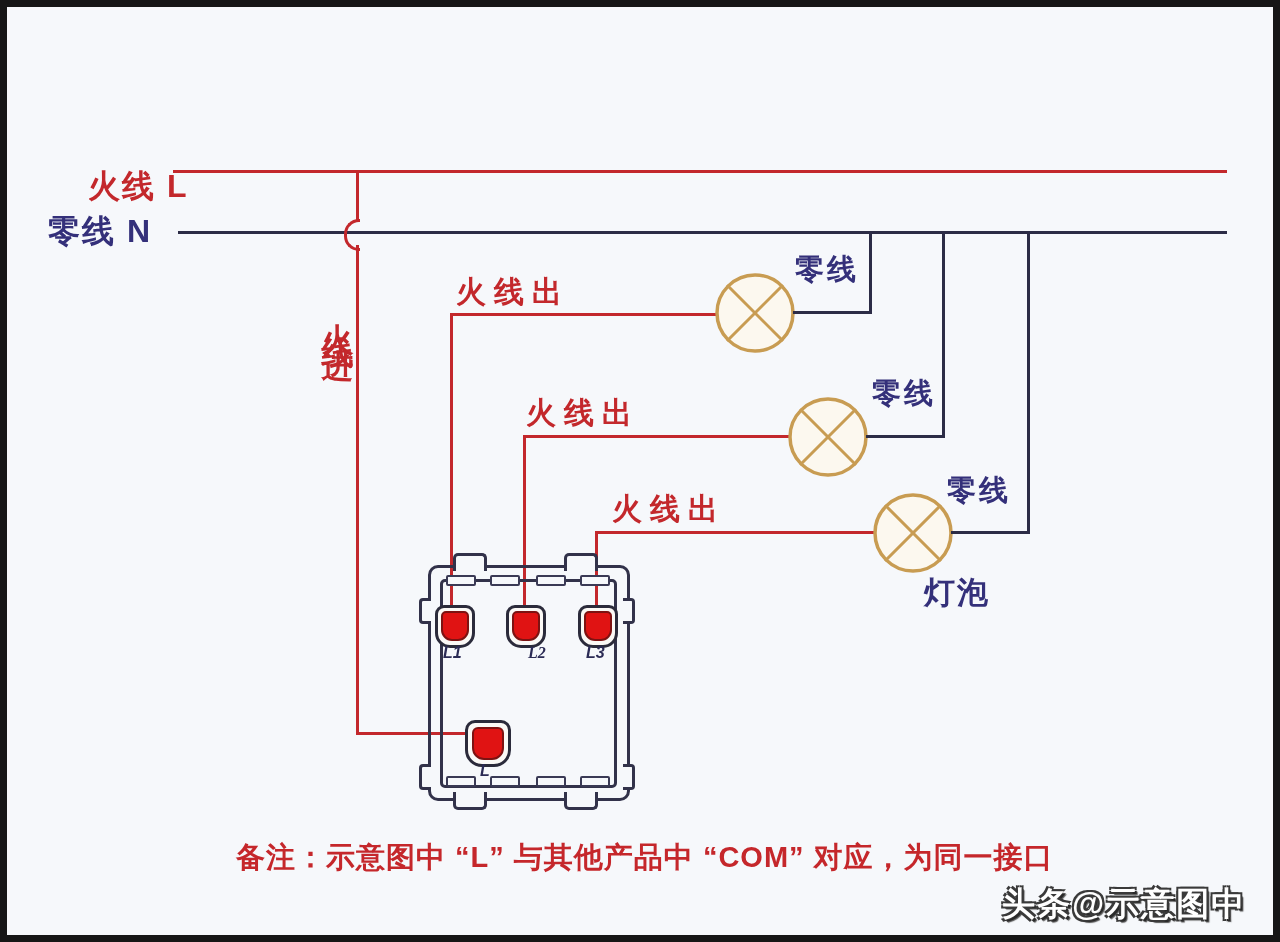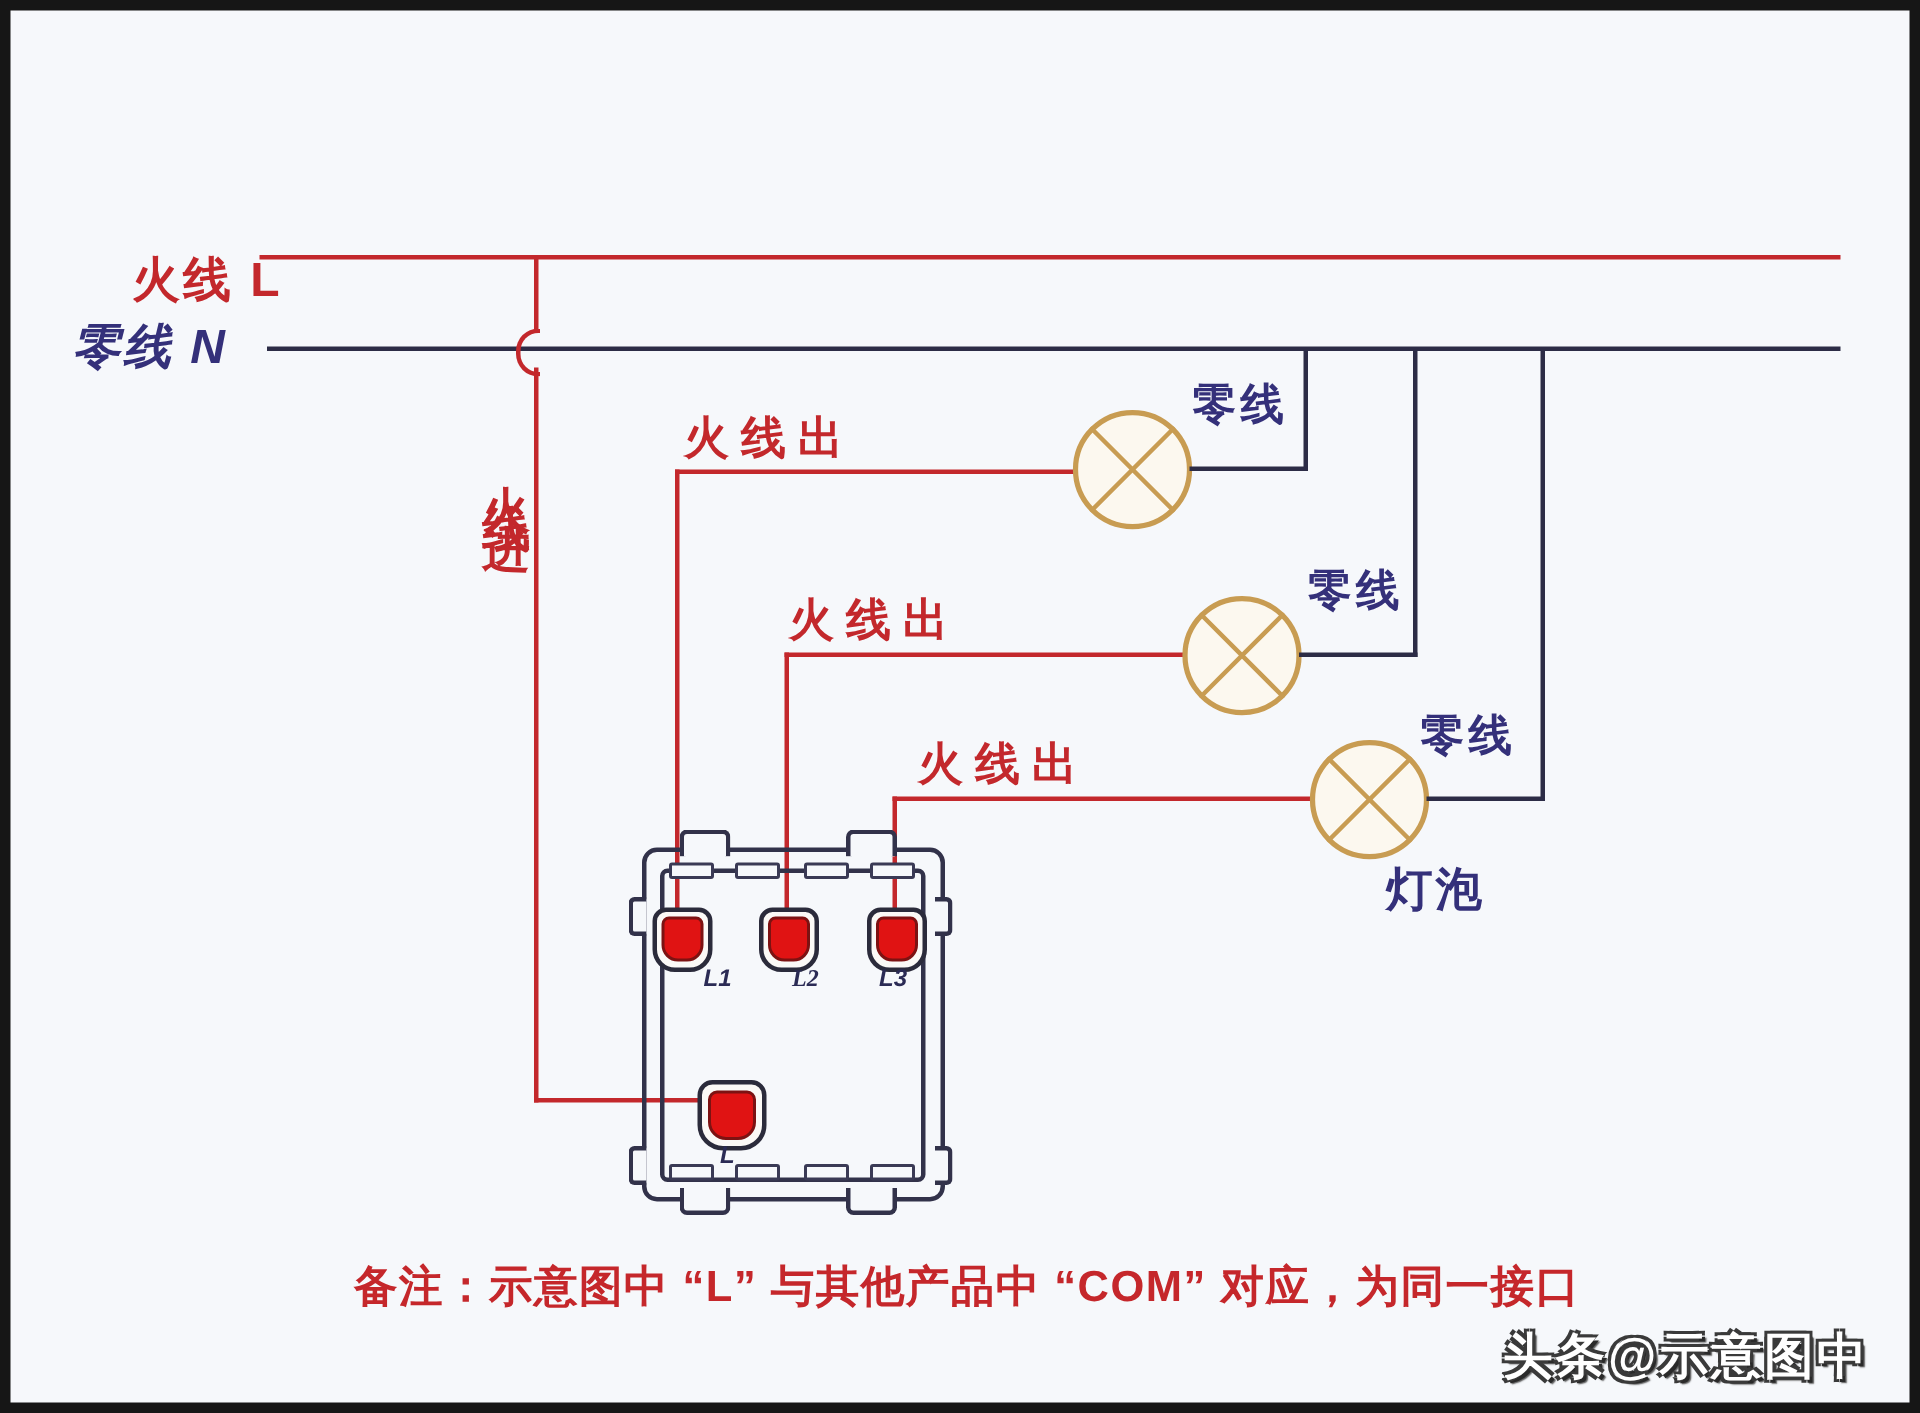--- a/index.html
+++ b/index.html
@@ -12,21 +12,21 @@
   body{font-family:"Liberation Sans","DejaVu Sans",sans-serif;background:#000;}
   .root{position:relative;width:1280px;height:942px;background:var(--background);overflow:hidden;}
   .border-frame{position:absolute;inset:0;border:7px solid var(--frame);z-index:60;pointer-events:none;}
   .hline{position:absolute;height:3px;}
   .vline{position:absolute;width:3px;}
   .live{background:var(--live);}
   .neutral{background:var(--neutral-wire);}
   .title{position:absolute;top:56px;left:0;width:100%;text-align:center;
          font-size:46px;font-weight:900;color:var(--title);letter-spacing:2px;}
   .label-live{color:var(--live);font-weight:900;}
-  .label-neutral{color:var(--neutral-text);font-weight:900;font-style:italic;}
+  .label-neutral{color:var(--neutral-text);font-weight:900;}
   .bus-label{position:absolute;font-size:32px;letter-spacing:2px;}
   .out-label{position:absolute;font-size:30px;font-weight:900;color:var(--live);letter-spacing:8px;white-space:nowrap;}
   .nret-label{position:absolute;font-size:29px;font-weight:900;color:var(--neutral-text);letter-spacing:3px;white-space:nowrap;}
   .vert-text{position:absolute;writing-mode:vertical-rl;text-orientation:upright;
              font-size:32px;font-weight:900;color:var(--live);letter-spacing:13px;}
   .hop{position:absolute;left:344px;top:219px;width:13px;height:26px;
        border:3px solid var(--live);border-right:none;
        border-top-left-radius:15px;border-bottom-left-radius:15px;background:transparent;}
   .lamp-svg{position:absolute;width:84px;height:84px;}
   .lamp-svg circle{fill:var(--lamp-fill);stroke:var(--lamp);stroke-width:3.5px;}
@@ -134,21 +134,21 @@
   <div class="notch" style="left:490px;top:575px;"></div>
   <div class="notch" style="left:536px;top:575px;"></div>
   <div class="notch" style="left:580px;top:575px;"></div>
   <div class="notch" style="left:446px;top:776px;"></div>
   <div class="notch" style="left:490px;top:776px;"></div>
   <div class="notch" style="left:536px;top:776px;"></div>
   <div class="notch" style="left:580px;top:776px;"></div>
 
   <div class="term-outer t-small" style="left:435px;top:605px;"></div>
   <div class="term-pad p-small" style="left:441px;top:611px;"></div>
-  <div class="term-label" style="left:443px;top:644px;padding-left:26px;">L1</div>
+  <div class="term-label" style="left:443px;top:644px;">L1</div>
 
   <div class="term-outer t-small" style="left:506px;top:605px;"></div>
   <div class="term-pad p-small" style="left:512px;top:611px;"></div>
   <div class="term-label" style="left:528px;top:644px;font-family:Liberation Serif, serif;">L2</div>
 
   <div class="term-outer t-small" style="left:578px;top:605px;"></div>
   <div class="term-pad p-small" style="left:584px;top:611px;"></div>
   <div class="term-label" style="left:586px;top:644px;">L3</div>
 
   <div class="term-outer t-big" style="left:465px;top:720px;"></div>

